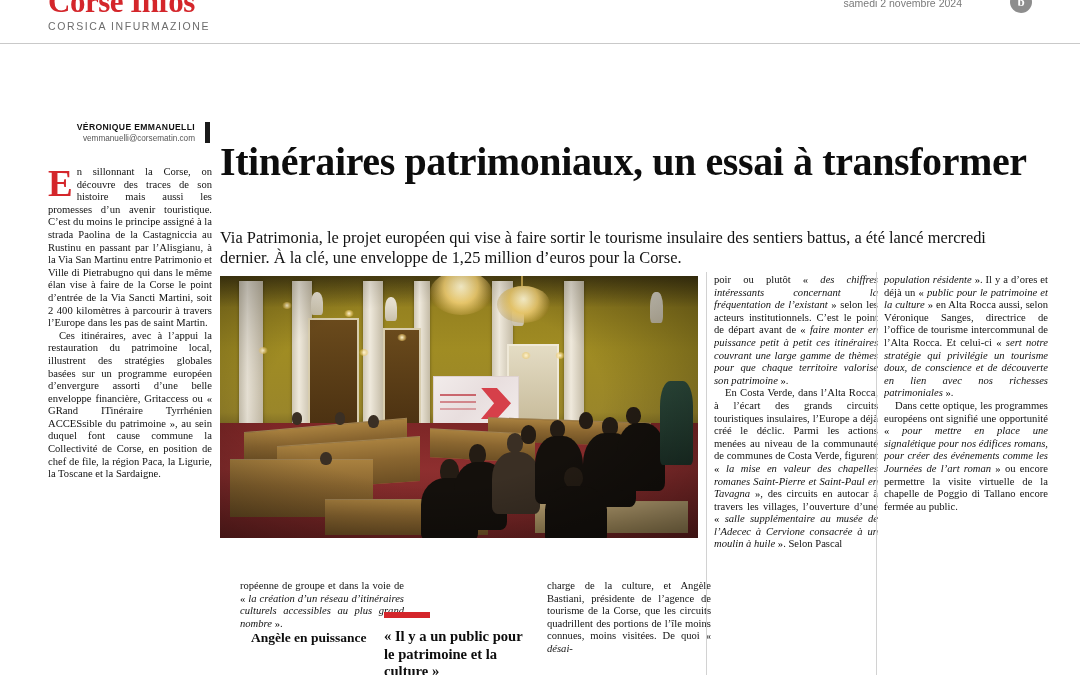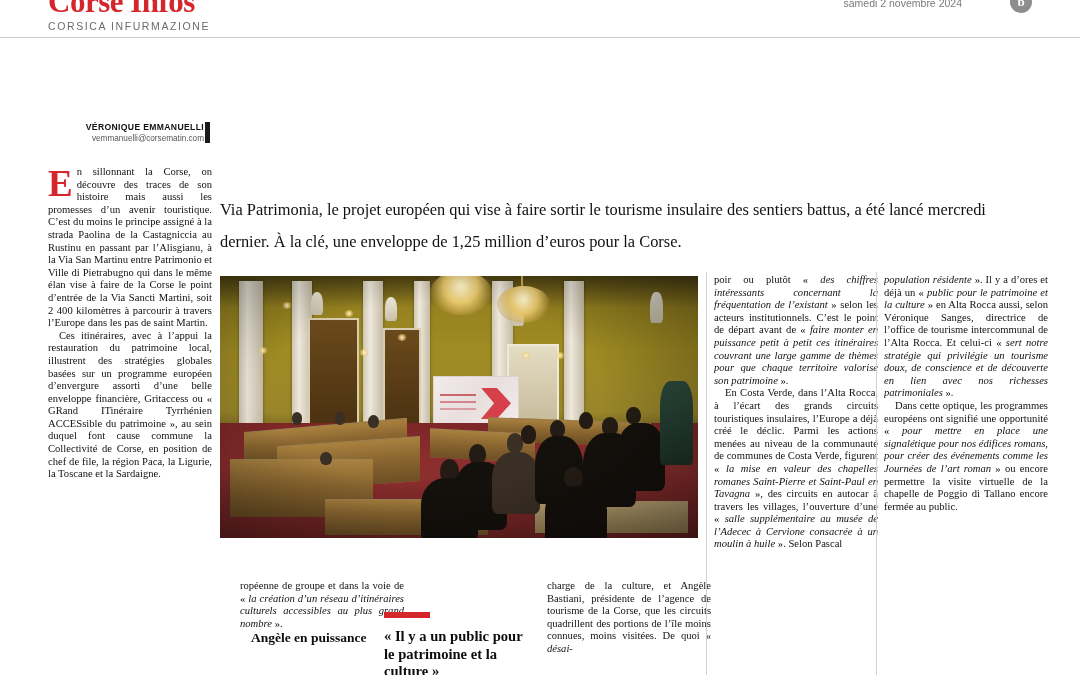--- a/index.html
+++ b/index.html
@@ -13,21 +13,21 @@
   #page {
     position: relative;
     width: 1080px; height: 675px;
     background: #fff;
   }
 
   
   .masthead {
     position: absolute;
     left: 0; top: 0;
-    width: 1080px; height: 38px;
+    width: 1080px; height: 44px;
     border-bottom: 1px solid #c9c9c9;
   }
   .logo-block {
     position: absolute;
     left: 48px; top: -14px;
     width: 230px;
   }
   .logo-title {
     font-family: "Liberation Serif", serif;
     font-weight: bold;
@@ -67,21 +67,21 @@
     line-height: 22px;
     text-align: center;
   }
 
   
   .byline {
     position: absolute;
     left: 48px; top: 122px;
     width: 162px;
     text-align: right;
-    padding-right: 1px;
+    padding-right: 10px;
     border-right: 5px solid #1a1a1a;
   }
   .byline-name {
     font-family: "Liberation Sans", sans-serif;
     font-weight: bold;
     font-size: 8.6px;
     letter-spacing: 0.35px;
     color: #111;
     white-space: nowrap;
   }
@@ -101,25 +101,25 @@
     width: 836px;
     font-family: "Liberation Serif", serif;
     font-weight: bold;
     font-size: 40px;
     line-height: 45px;
     color: #0d0d0d;
     letter-spacing: -0.4px;
   }
   .standfirst {
     position: absolute;
-    left: 220px; top: 194px;
+    left: 220px; top: 228px;
     width: 770px;
     font-family: "Liberation Serif", serif;
     font-size: 16.4px;
-    line-height: 32px;
+    line-height: 20px;
     color: #111;
   }
 
   
   .col {
     position: absolute;
     font-family: "Liberation Serif", serif;
     font-size: 10.6px;
     line-height: 12.6px;
     color: #111;
@@ -345,20 +345,21 @@
     </div>
     <div class="masthead-date">samedi 2 novembre 2024</div>
     <div class="masthead-badge">b</div>
   </div>
 
   <div class="byline">
     <div class="byline-name">VÉRONIQUE EMMANUELLI</div>
     <div class="byline-mail">vemmanuelli@corsematin.com</div>
   </div>
 
+  <h1 class="headline">Itinéraires patrimoniaux, un essai à transformer</h1>
   <div class="standfirst">Via Patrimonia, le projet européen qui vise à faire sortir le tourisme insulaire des sentiers battus, a été lancé mercredi dernier. À la clé, une enveloppe de 1,25 million d’euros pour la Corse.</div>
 
   <div class="col" id="col1">
     <p class="noindent">
       <span class="dropcap">E</span><span>n sillonnant la Corse, on découvre des traces de son histoire mais aussi les promesses d’un avenir touristique. C’est du moins le principe assigné à la strada Paolina de la Castagniccia au Rustinu en passant par l’Alisgianu, à la Via San Martinu entre Patrimonio et Ville di Pietrabugno qui dans le même élan vise à faire de la Corse le point d’entrée de la Via Sancti Martini, soit 2 400 kilomètres à parcourir à travers l’Europe dans les pas de saint Martin.</span>
     </p>
     <p><span>Ces itinéraires, avec à l’appui la restauration du patrimoine local, illustrent des stratégies globales basées sur un programme européen d’envergure assorti d’une belle enveloppe financière, Gritaccess ou « GRand ITinéraire Tyrrhénien ACCESsible du patrimoine », au sein duquel font cause commune la Collectivité de Corse, en position de chef de file, la région Paca, la Ligurie, la Toscane et la Sardaigne.</span></p>
   </div>
 
   <div class="photo-wrap">

